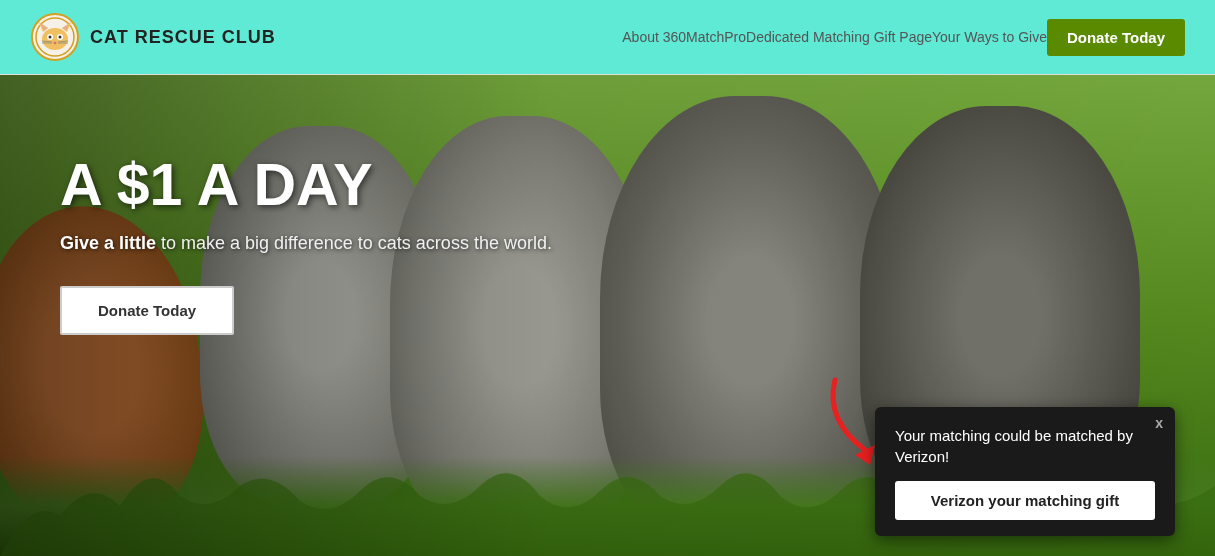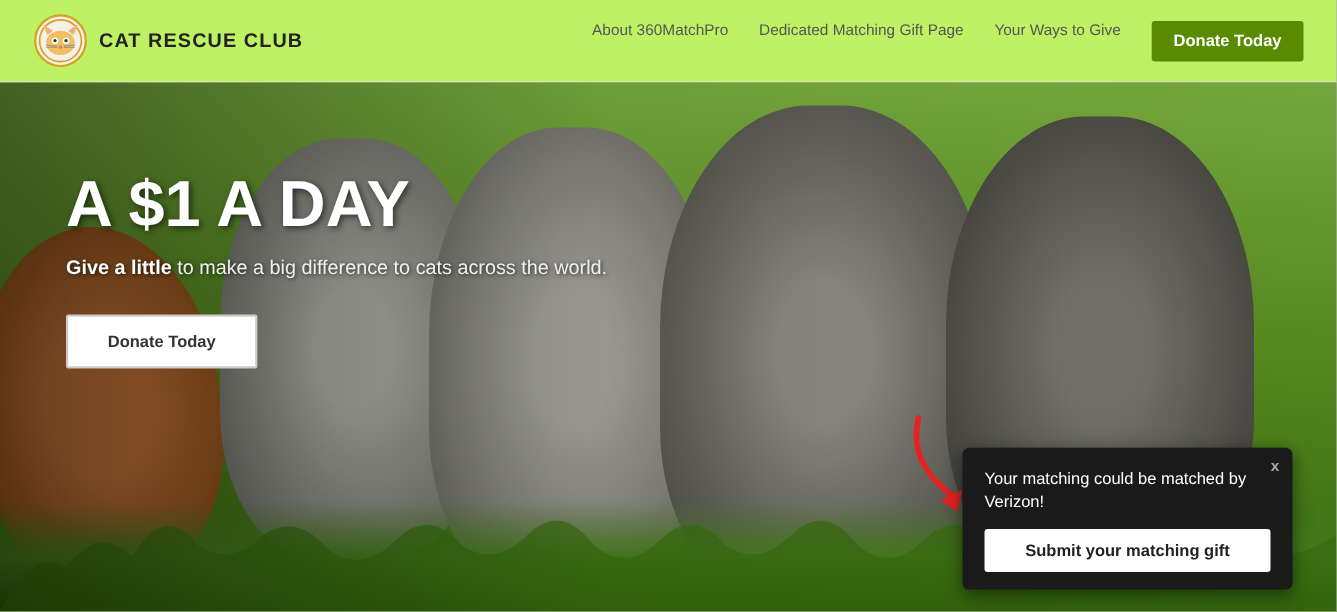--- a/index.html
+++ b/index.html
@@ -4,21 +4,21 @@
   <style>
     * { margin: 0; padding: 0; box-sizing: border-box; }
     body { font-family: Arial, sans-serif; width: 1215px; overflow: hidden; }
 
     
     .header {
       display: flex;
       align-items: center;
       justify-content: space-between;
       padding: 10px 30px;
-      background: #bef264;
+      background: #5eead4;
       border-bottom: 1px solid #e0e0d8;
       height: 75px;
     }
     .logo-area {
       display: flex;
       align-items: center;
       gap: 10px;
     }
     .logo-icon {
       width: 50px;
@@ -26,21 +26,21 @@
     }
     .logo-text {
       font-size: 18px;
       font-weight: 900;
       color: #222;
       letter-spacing: 1px;
       text-transform: uppercase;
     }
     .nav-area {
       display: flex;
-      gap: 28px;
+      align-items: center;
     }
     .nav-link {
       font-size: 14px;
       color: #555;
       text-decoration: none;
       cursor: pointer;
       white-space: nowrap;
     }
     .donate-btn-header {
       background: #5a8a00;
@@ -295,15 +295,15 @@
 
       <path d="M 20,10 Q 10,50 50,80" fill="none" stroke="#e82020" stroke-width="5" stroke-linecap="round"></path>
 
       <polygon points="40,85 60,75 55,95" fill="#e82020"></polygon>
     </svg>
   </div>
 
   <div class="matching-popup">
     <button class="popup-close">x</button>
     <p class="popup-message">Your matching could be matched by Verizon!</p>
-    <button class="popup-btn">Submit your matching gift</button>
+    <button class="popup-btn">Verizon your matching gift</button>
   </div>
 </section>
 
 </body></html>

